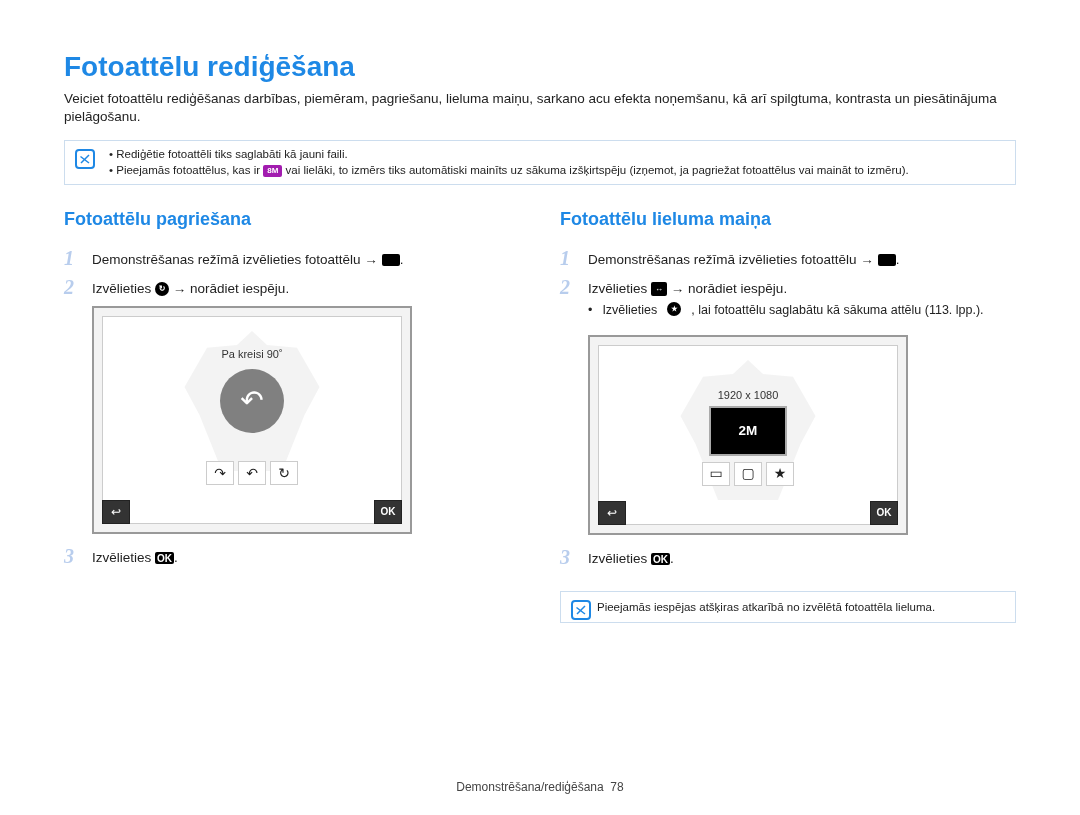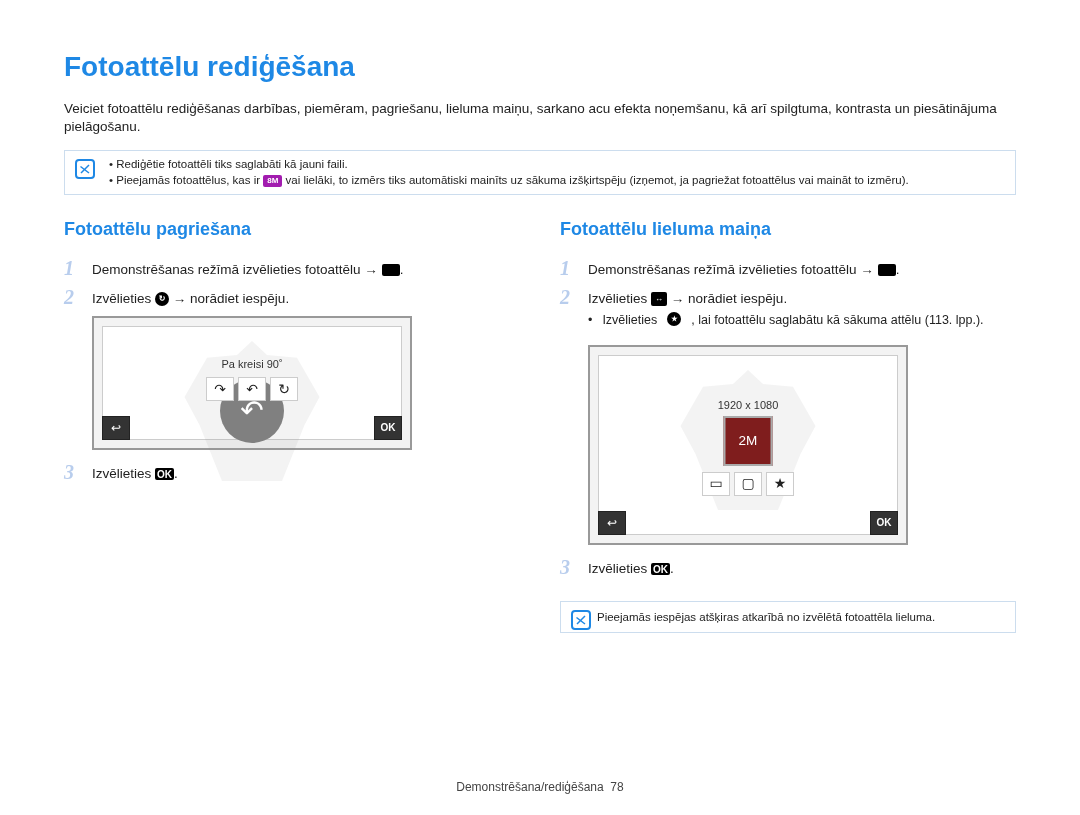--- a/index.html
+++ b/index.html
@@ -10,21 +10,21 @@
     color: #222;
     padding: 48px 64px 20px 64px;
     position: relative;
     font-size: 13.5px;
     line-height: 1.35;
   }
   .title {
     color: #1e88e5;
     font-size: 28px;
     font-weight: bold;
-    margin-bottom: 14px;
+    margin-bottom: 4px;
   }
   .intro {
     margin-bottom: 14px;
   }
   .info-box {
     border: 1px solid #ccddee;
     padding: 6px 10px 6px 44px;
     position: relative;
     margin-bottom: 22px;
   }
@@ -88,21 +88,21 @@
     font-weight: bold;
     font-family: Georgia, serif;
     line-height: 1;
     min-width: 18px;
   }
   .steptext { padding-top: 3px; font-size: 13.5px; }
   .sub-bullet { list-style: none; font-size: 12.5px; margin-top: 4px; padding-left: 0; }
   .sub-bullet li::before { content:"• "; }
   .device-shot {
     width: 320px;
-    height: 134px;
+    height: 228px;
     border: 2px solid #999;
     margin: 8px 0 12px 28px;
     background: #f3f3f3;
     position: relative;
   }
   .device-inner { position:absolute; inset:8px; background:#fff; border:1px solid #ccc; }
   .shot-txt { position:absolute; color:#333; font-size:11px; }
   .rot-label { left:50%; top:30px; transform:translateX(-50%); }
   .rot-circle {
     position:absolute; left:50%; top:52px; transform:translateX(-50%);
@@ -113,22 +113,22 @@
     position:absolute; left:50%; bottom:38px; transform:translateX(-50%);
     display:flex; gap:4px;
   }
   .small-btn { width:28px; height:24px; background:#fff; border:1px solid #ccc; display:flex;align-items:center;justify-content:center; font-size:14px;}
   .corner-btn { position:absolute; width:28px; height:24px; background:#333; color:#fff; border:1px solid #222; font-size:12px; display:flex;align-items:center;justify-content:center;}
   .corner-btn.back { left:8px; bottom:8px; }
   .corner-btn.okbtn { right:8px; bottom:8px; font-size:10px; font-weight:bold;}
   .res-label { left:50%; top:42px; transform:translateX(-50%); }
   .res-badge {
     position:absolute; left:50%; top:60px; transform:translateX(-50%);
-    width:49px; height:50px; background:#7f1d1d; display:flex; align-items:center; justify-content:center;
-    color:#fff; font-weight:normal; border:2px solid #aaa;
+    width:78px; height:50px; background:#000000; display:flex; align-items:center; justify-content:center;
+    color:#fff; font-weight:bold; border:2px solid #aaa;
   }
   .res-icons { position:absolute; left:50%; bottom:38px; transform:translateX(-50%); display:flex; gap:4px;}
   .device-shot.right { height: 200px; }
   .silhouette {
     position:absolute; left:50%; top:14px; transform:translateX(-50%);
     width:150px; height:140px; opacity:0.1; background:#888;
     clip-path: polygon(50% 0, 60% 10%, 80% 12%, 95% 40%, 85% 60%, 70% 100%, 30% 100%, 15% 60%, 5% 40%, 20% 12%, 40% 10%);
   }
   .footer {
     position: absolute;

